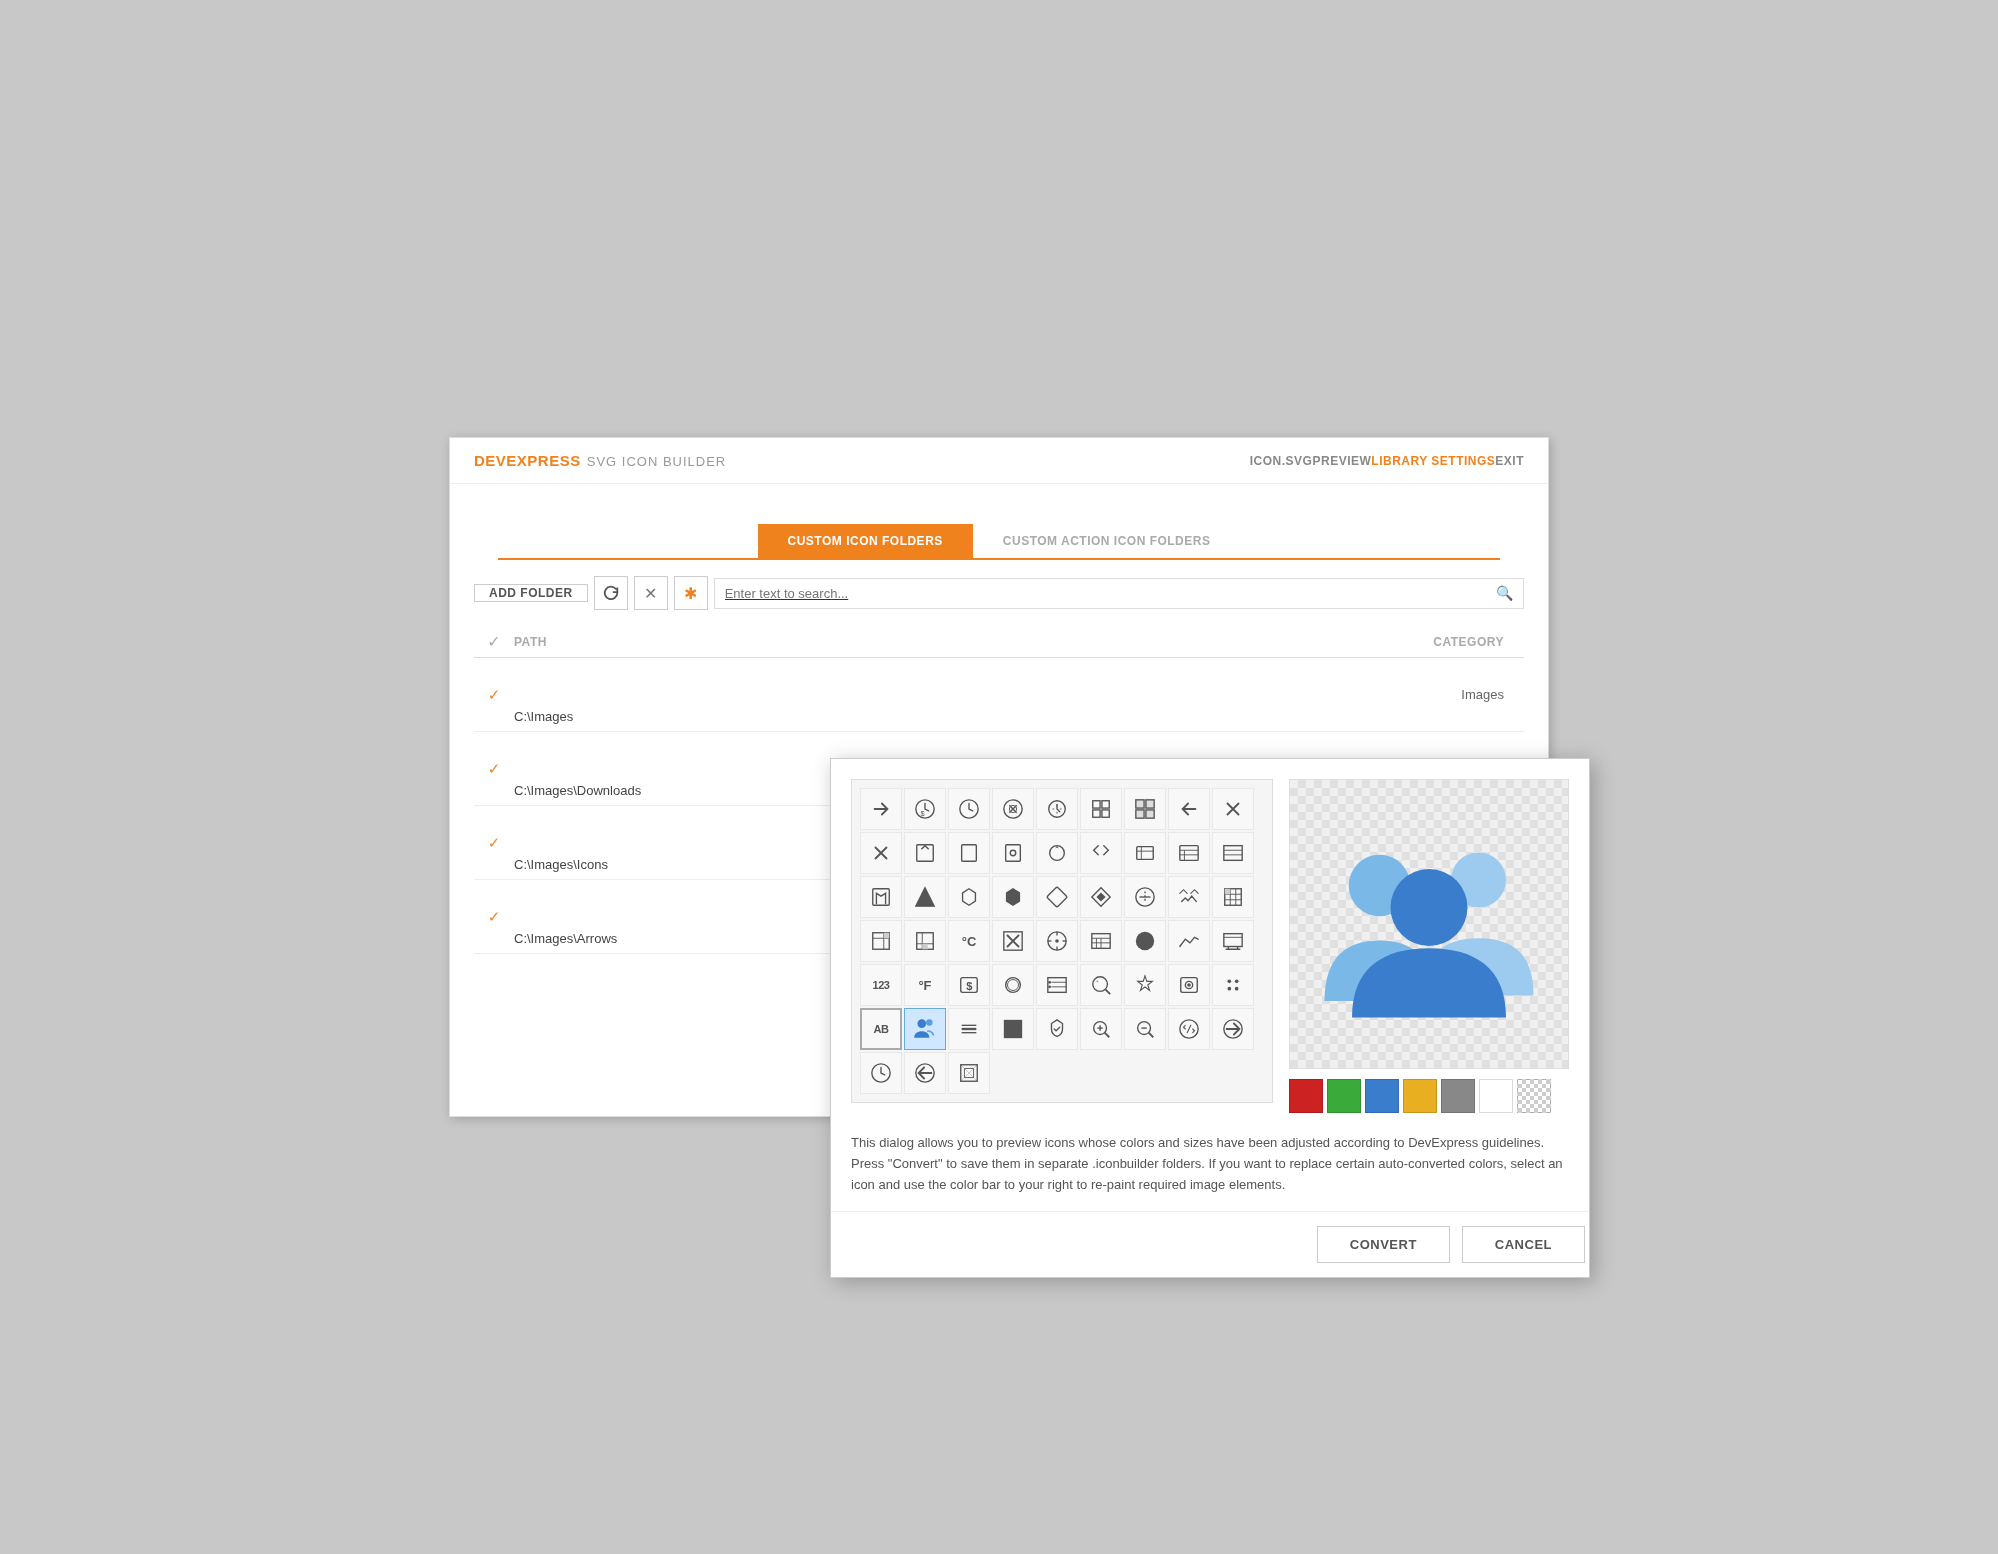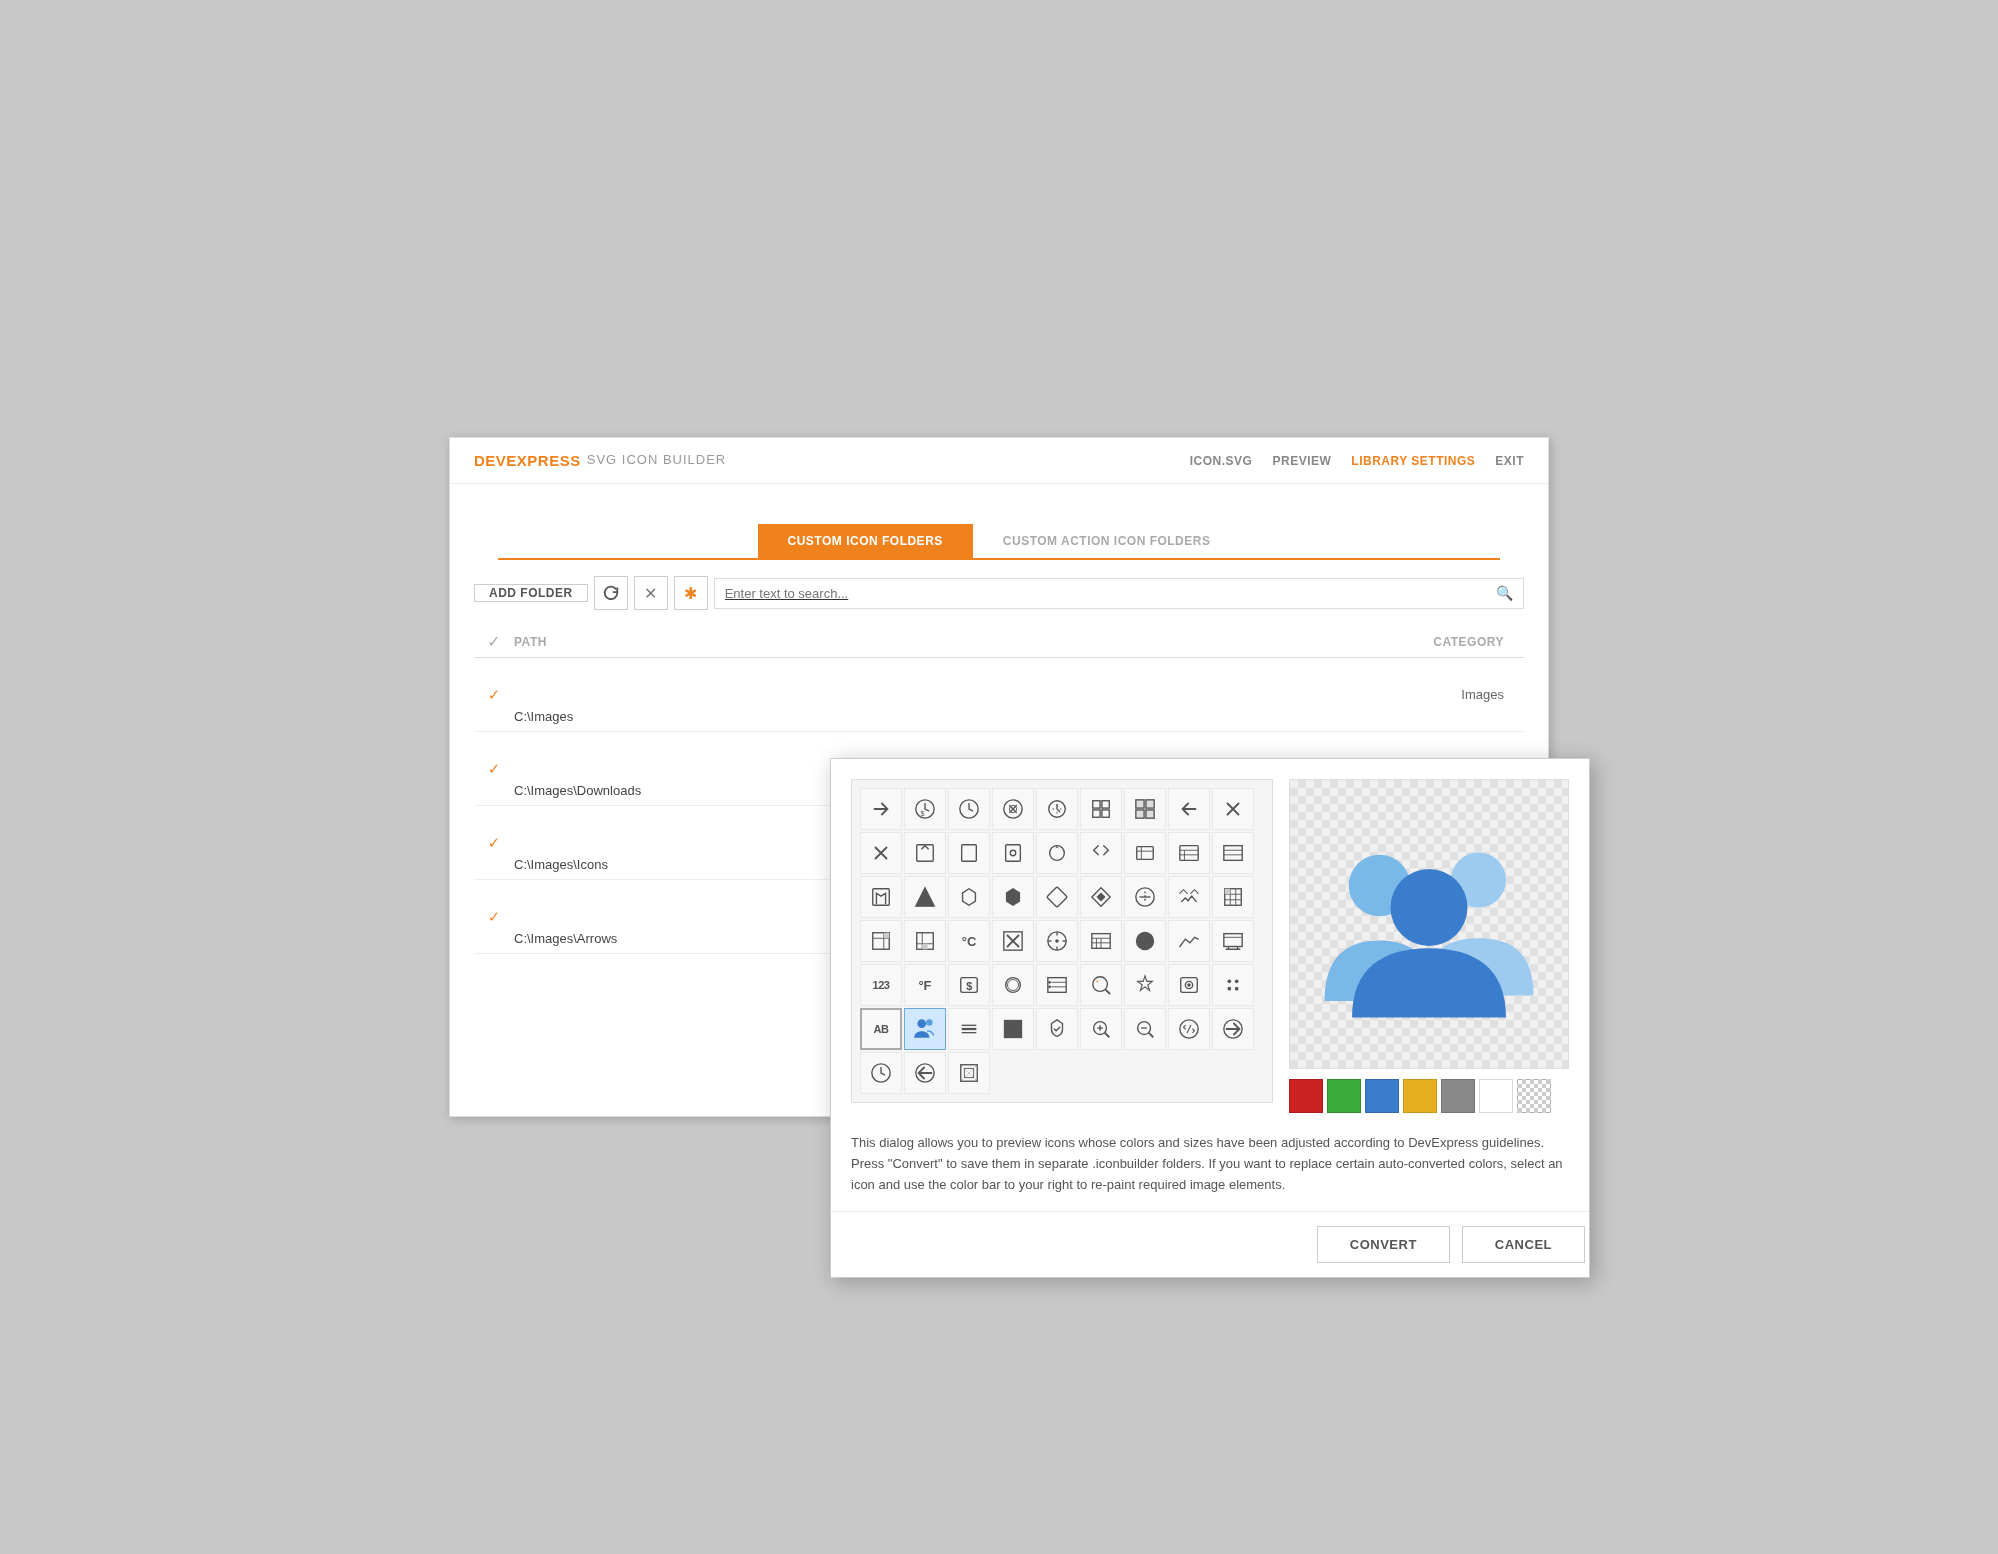--- a/index.html
+++ b/index.html
@@ -26,38 +26,37 @@
     
     .header {
       display: flex;
       align-items: center;
       justify-content: space-between;
       padding: 14px 24px;
       border-bottom: 1px solid #eee;
     }
     .header-logo {
       display: flex;
-      align-items: flex-start;
+      align-items: flex-end;
       gap: 6px;
     }
     .logo-devexpress {
       color: #f0821e;
       font-weight: 700;
       font-size: 15px;
       letter-spacing: 0.5px;
     }
     .logo-subtitle {
       color: #999;
       font-size: 13px;
       font-weight: 400;
       letter-spacing: 1px;
     }
     .header-nav {
       display: flex;
-      gap: 20px;
       align-items: center;
     }
     .header-nav-item {
       color: #888;
       font-size: 12px;
       font-weight: 600;
       letter-spacing: 0.5px;
       cursor: pointer;
     }
     .header-nav-item.active {

